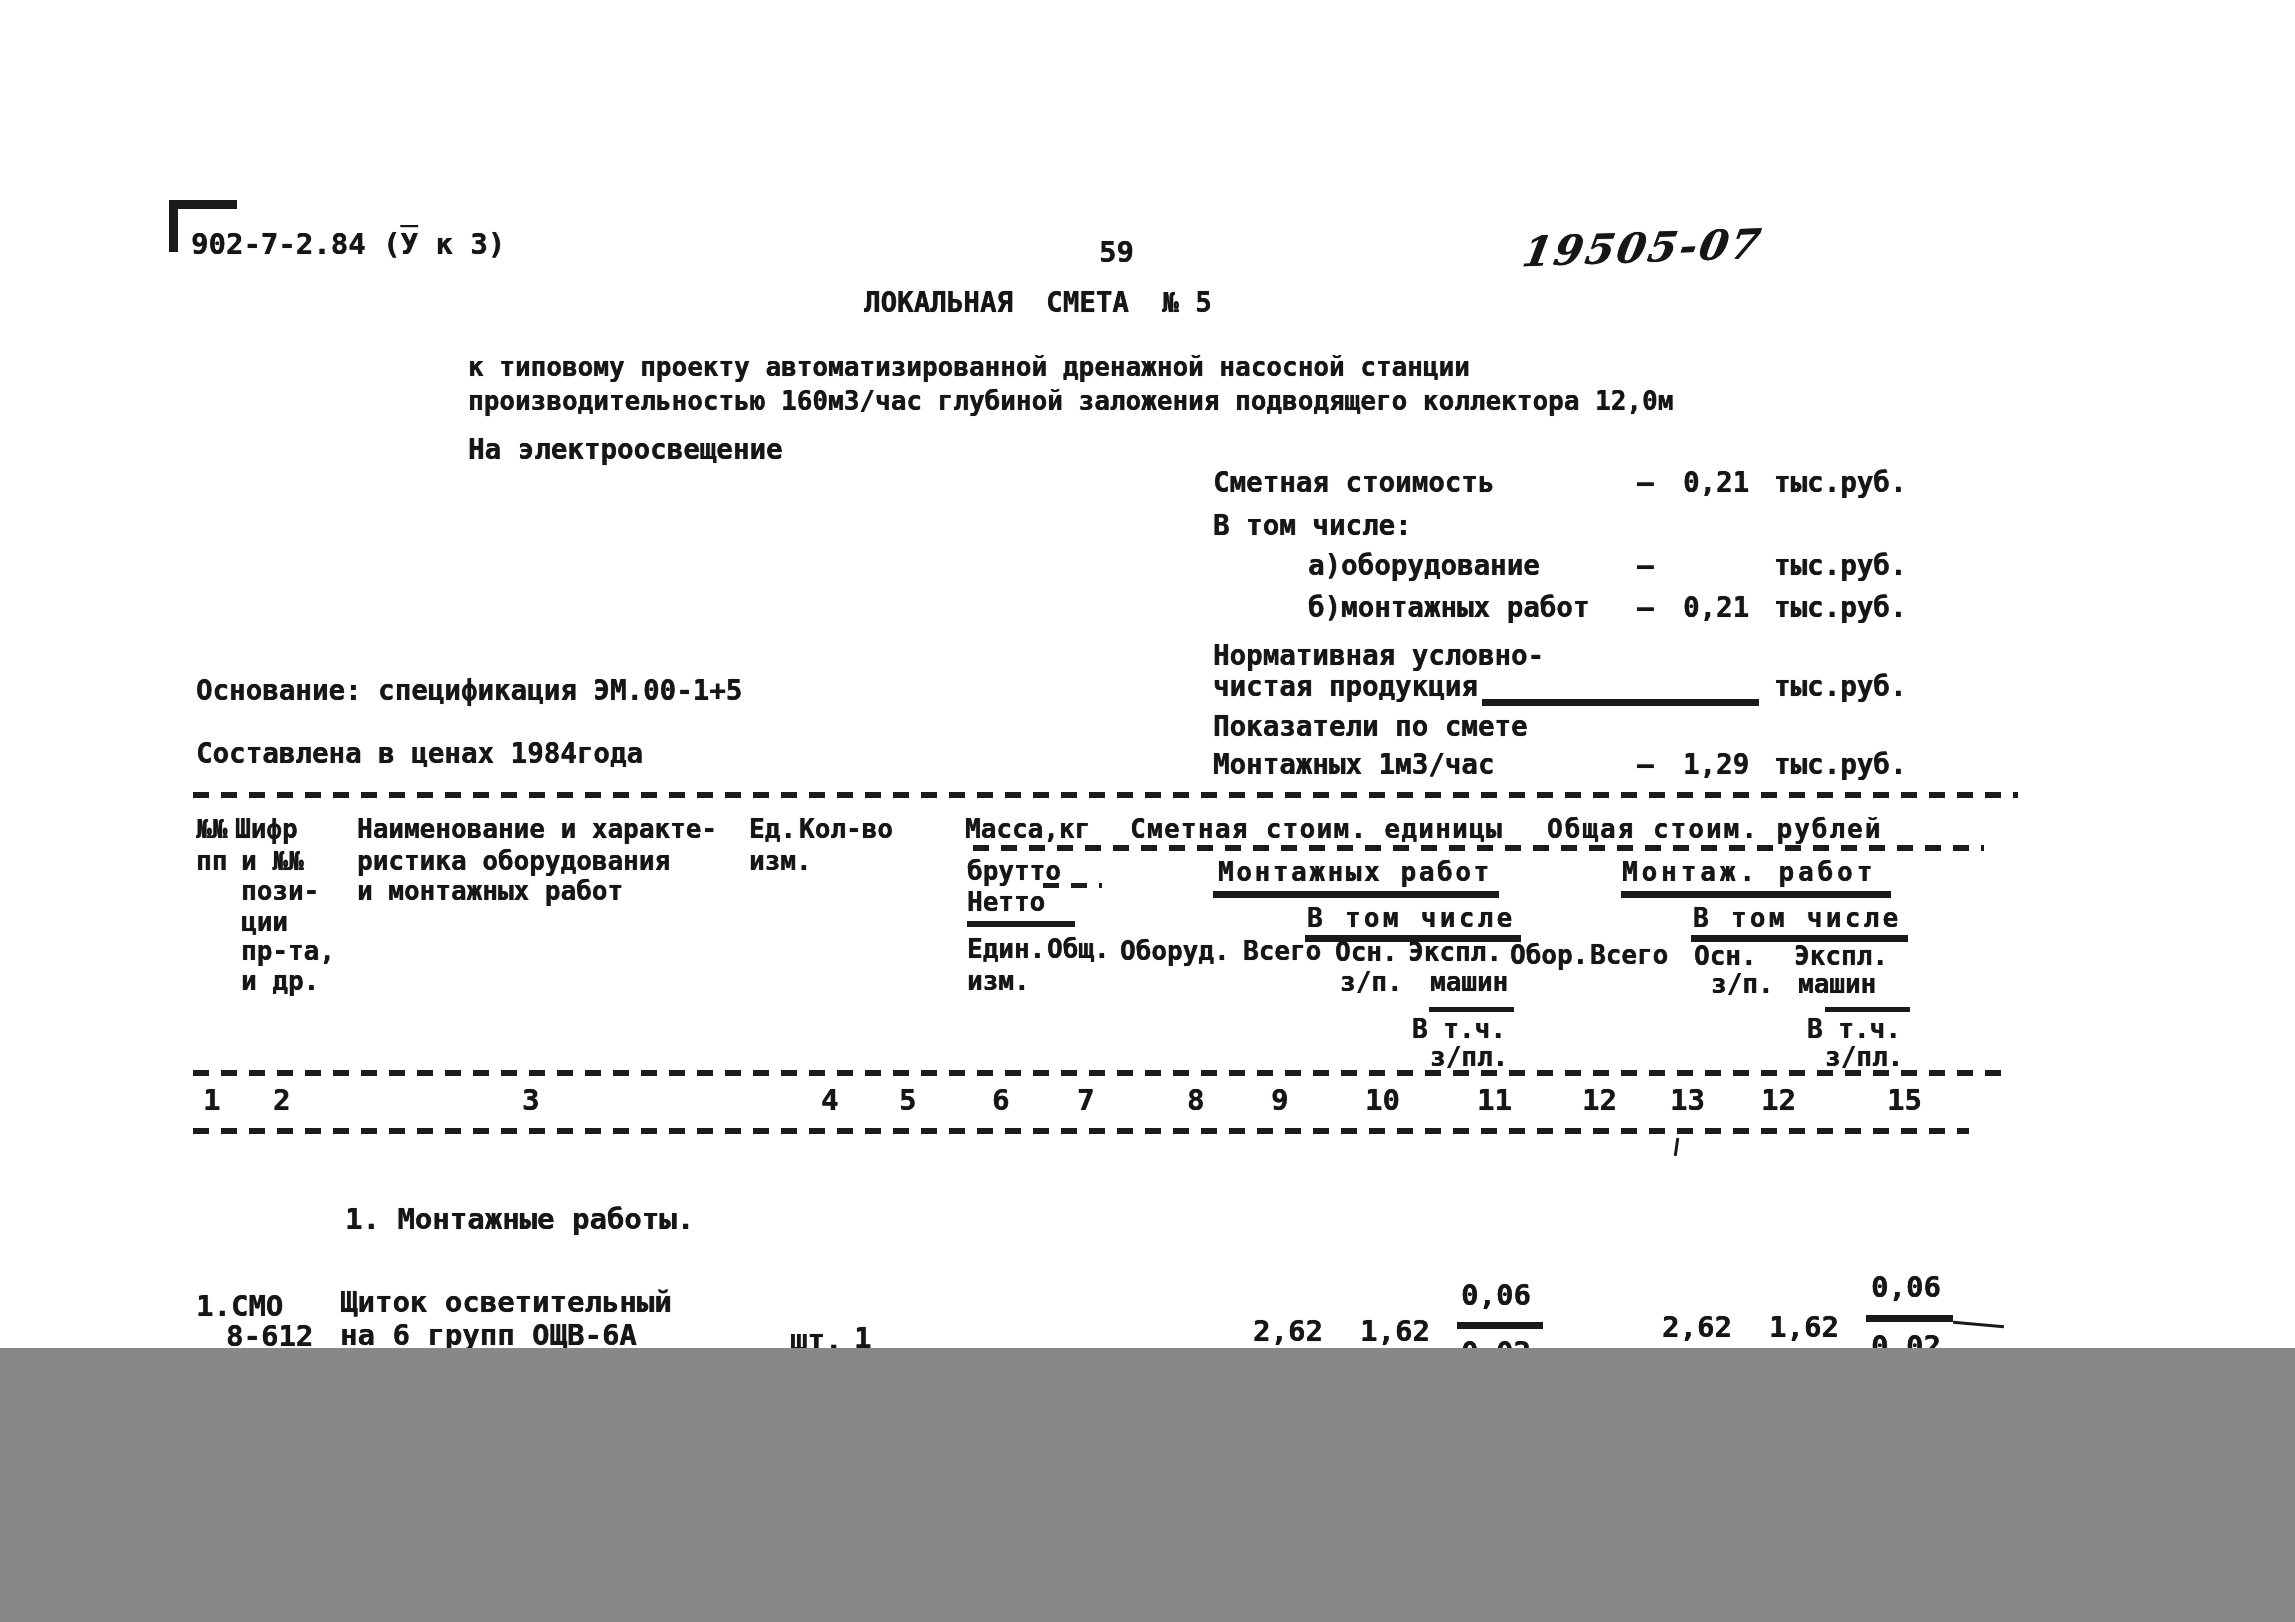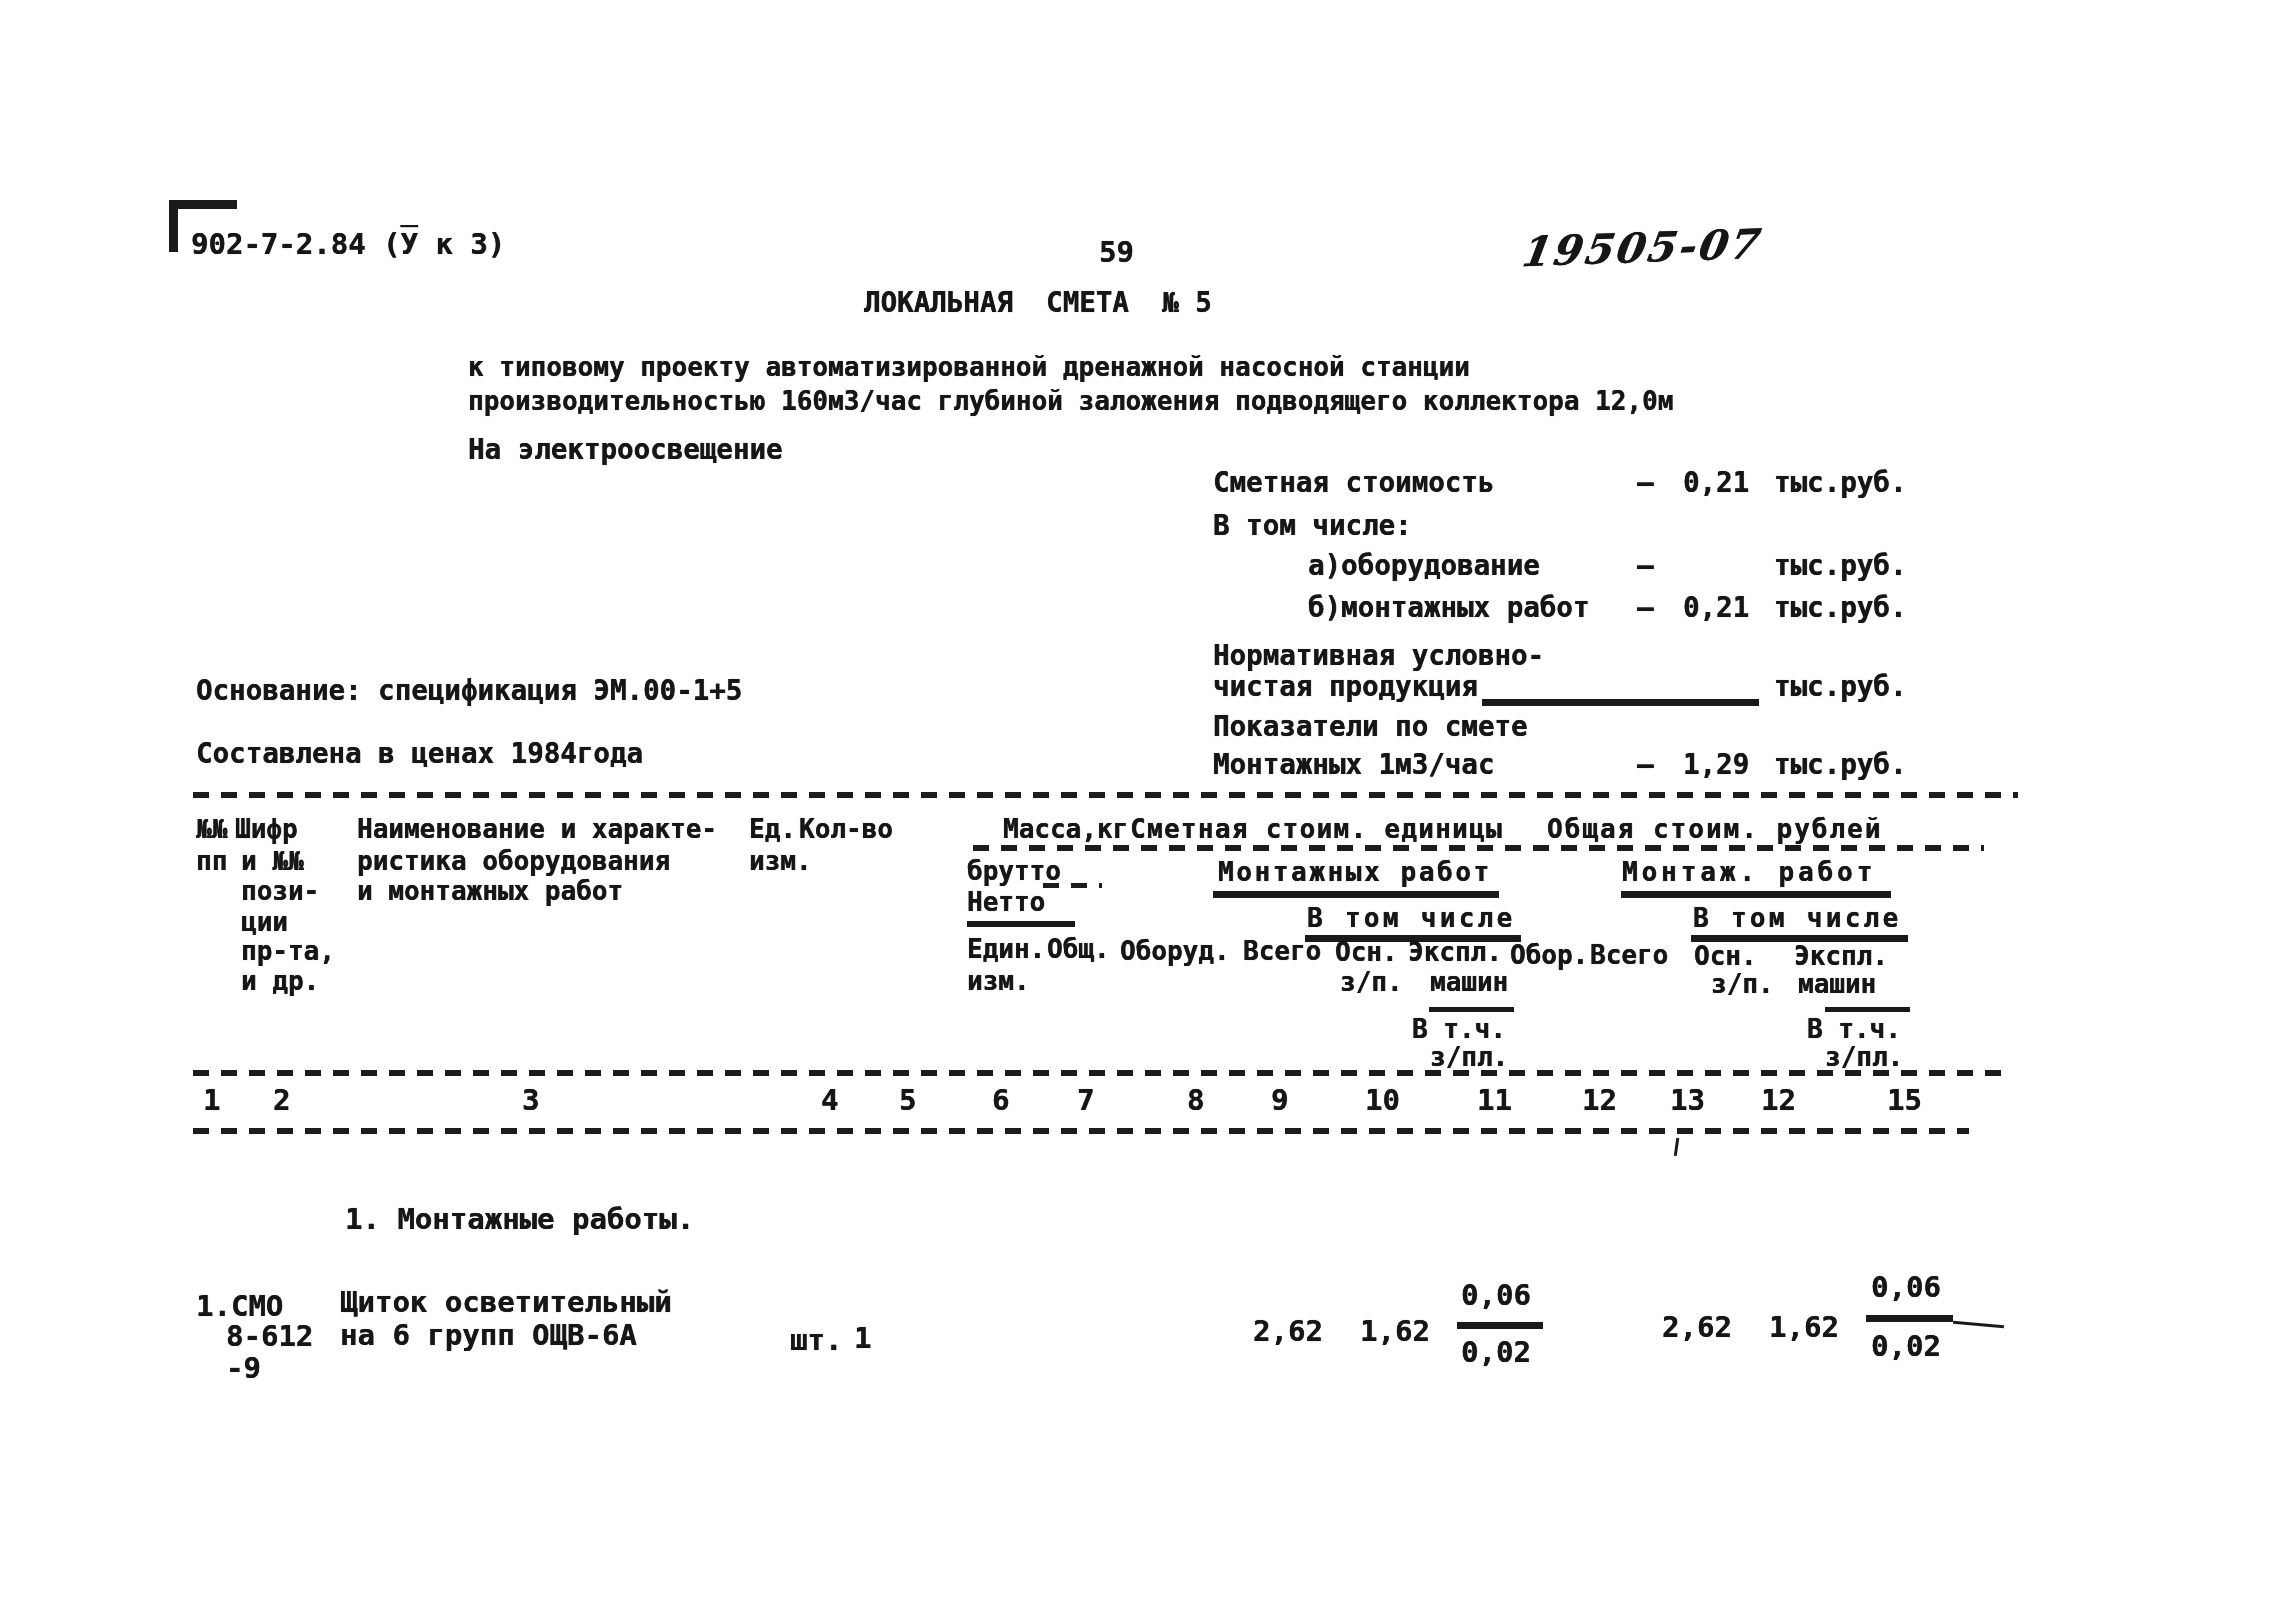--- a/index.html
+++ b/index.html
@@ -1,18 +1,18 @@
 <!DOCTYPE html>
 <html style="font-size:10.5px"><head>
 <meta charset="utf-8">
 <style>
   html,body{margin:0;padding:0;background:#888;}
   .page{
     position:relative;
-    width:2295px;height:1622px;
+    width:2295px;height:1348px;
     background:#ffffff;
     overflow:hidden;
     font-family:"DejaVu Sans Mono",monospace;
   }
   .t{
     position:absolute;
     font-family:"DejaVu Sans Mono",monospace;
     font-weight:bold;
     color:#161616;
     white-space:pre;
@@ -103,21 +103,21 @@
   <div class="bar" style="left:1825px;top:1007px;width:85px;height:5.2px;"></div>
   <div class="dash" style="left:193px;top:1070px;width:1809px;"></div>
   <div class="dash" style="left:193px;top:1128px;width:1776px;"></div>
   <div class="bar" style="left:1675px;top:1138px;width:3.3px;height:18.3px;transform:rotate(8deg);"></div>
 
   <div class="t f40" style="left:196px;top:815px;">№№</div>
   <div class="t f40" style="left:235px;top:815px;">Шифр</div>
   <div class="t f40" style="left:357px;top:815px;">Наименование и характе-</div>
   <div class="t f40" style="left:749px;top:815px;">Ед.</div>
   <div class="t f40" style="left:799px;top:815px;">Кол-во</div>
-  <div class="t f40" style="left:965px;top:815px;margin-left:38px;">Масса,кг</div>
+  <div class="t f40" style="left:965px;top:815px;">Масса,кг</div>
   <div class="t f40 ls2" style="left:1130px;top:815px;">Сметная стоим. единицы</div>
   <div class="t f40 ls3" style="left:1547px;top:815px;">Общая стоим. рублей</div>
 
   <div class="t f40" style="left:196px;top:847px;">пп</div>
   <div class="t f40" style="left:241px;top:847px;">и №№</div>
   <div class="t f40" style="left:357px;top:847px;">ристика оборудования</div>
   <div class="t f40" style="left:749px;top:847px;">изм.</div>
   <div class="t f40" style="left:967px;top:857px;">брутто</div>
   <div class="t f40 ls4" style="left:1218px;top:858px;">Монтажных работ</div>
   <div class="t f40 ls6" style="left:1622px;top:858px;">Монтаж. работ</div>

